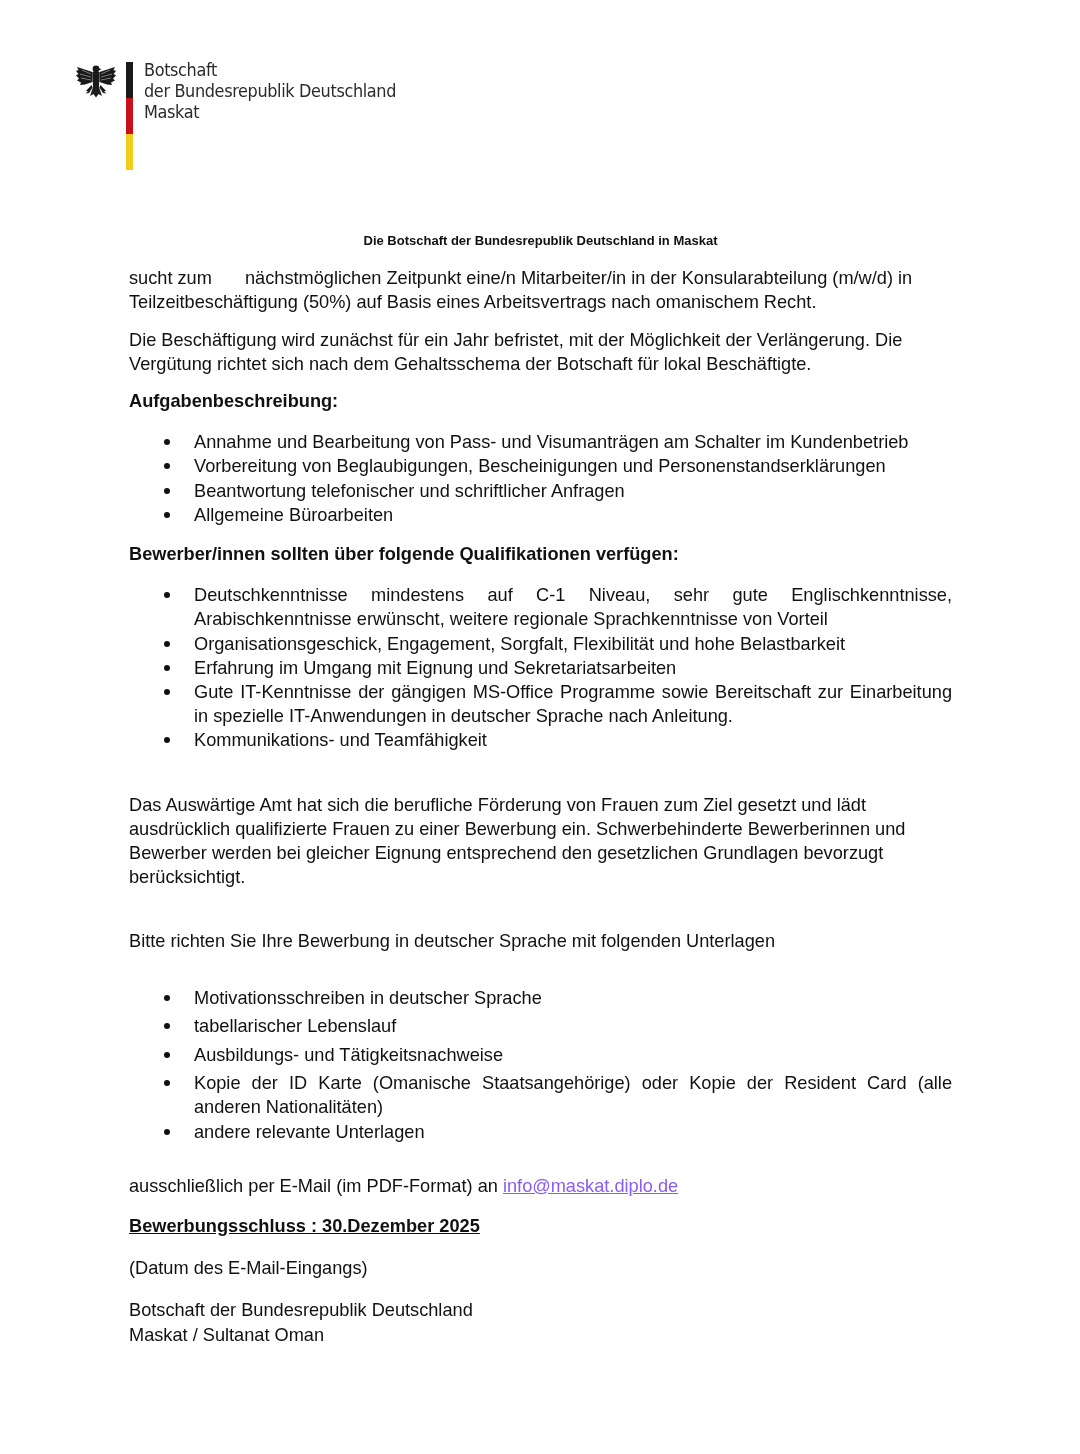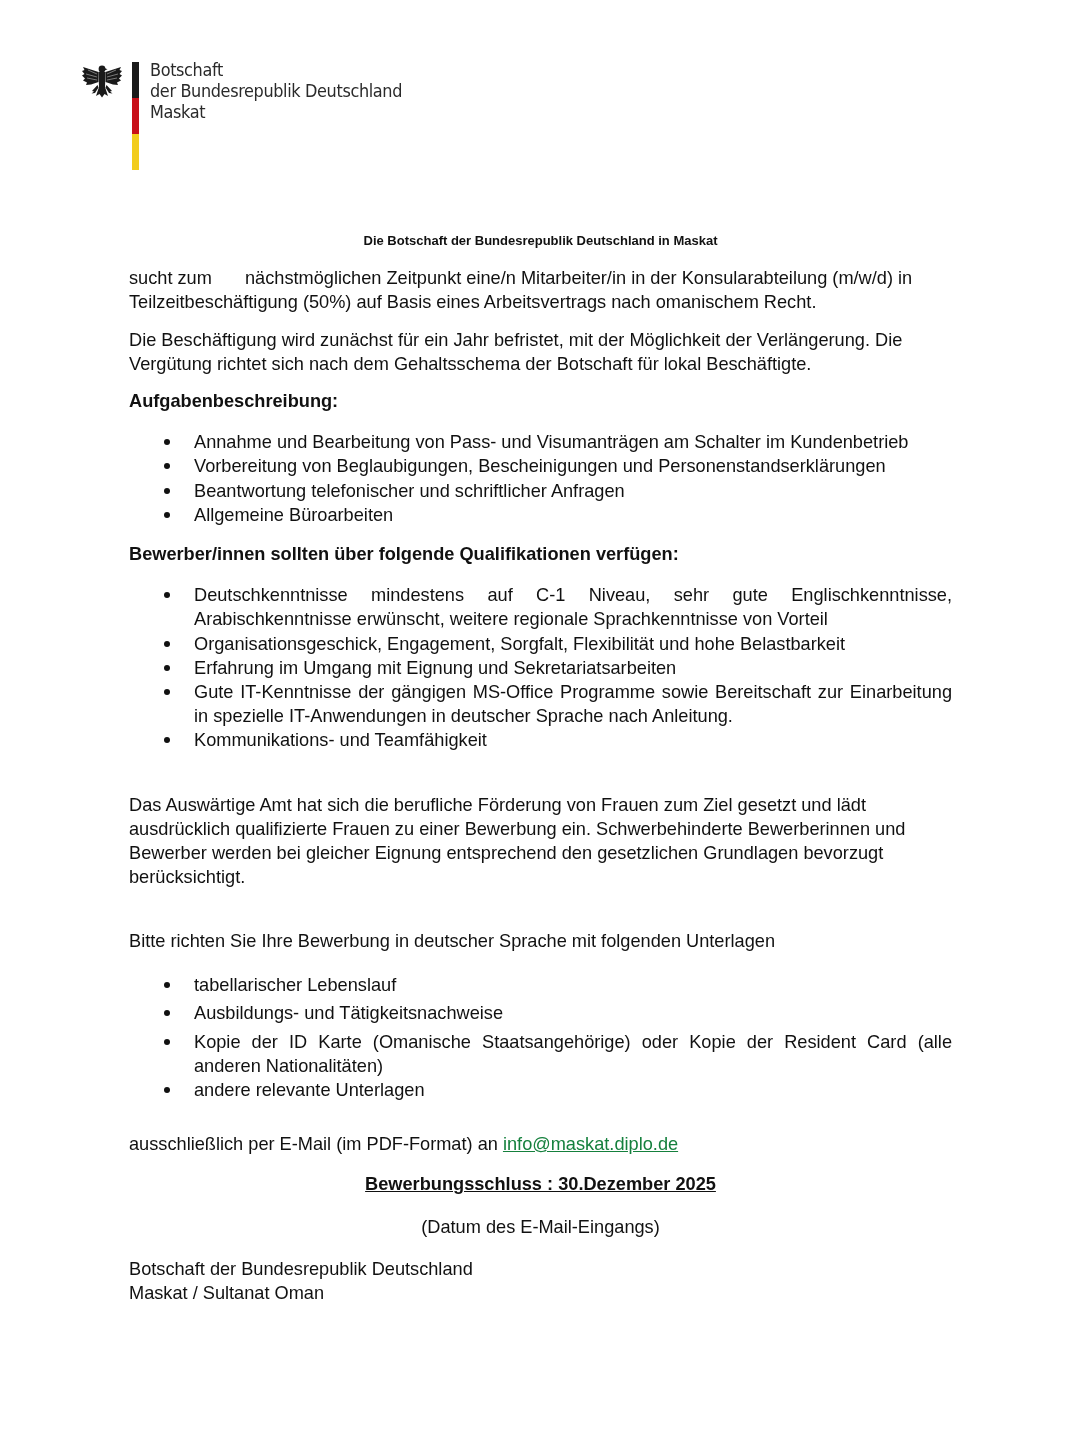--- a/index.html
+++ b/index.html
@@ -17,21 +17,21 @@
     }
     .page {
       position: absolute;
       left: 0; top: 0;
       width: 1080px;
       height: 1454px;
     }
     
     .letterhead {
       position: absolute;
-      left: 80px;
+      left: 74px;
       top: 60px;
       width: 360px;
       height: 112px;
     }
     .eagle {
       position: absolute;
       left: 0;
       top: 0;
       width: 44px;
       height: 44px;
@@ -106,24 +106,24 @@
       left: 35px;
       top: 9px;
       width: 6px;
       height: 6px;
       border-radius: 50%;
       background: #111111;
     }
     ul.bullets.spaced li { margin-bottom: 4.3px; }
     .b { font-weight: normal; margin-left: 28px; }
     .link {
-      color: #15803d;
+      color: #8b5cf6;
       text-decoration: underline;
     }
-    .center { text-align: center; }
+    .center { }
     .deadline {
       font-weight: bold;
       text-decoration: underline;
     }
   </style>
 </head>
 <body>
 
 <div class="page">
 
@@ -185,23 +185,24 @@
     <ul class="bullets" style="margin-bottom:40px;">
       <li><span class="dot"></span><span>Deutschkenntnisse mindestens auf C-1 Niveau, sehr gute Englischkenntnisse, Arabischkenntnisse erwünscht, weitere regionale Sprachkenntnisse von Vorteil</span></li>
       <li><span class="dot"></span><span>Organisationsgeschick, Engagement, Sorgfalt, Flexibilität und hohe Belastbarkeit</span></li>
       <li><span class="dot"></span><span>Erfahrung im Umgang mit Eignung und Sekretariatsarbeiten</span></li>
       <li><span class="dot"></span><span>Gute IT-Kenntnisse der gängigen MS-Office Programme sowie Bereitschaft zur Einarbeitung in spezielle IT-Anwendungen in deutscher Sprache nach Anleitung.</span></li>
       <li><span class="dot"></span><span>Kommunikations- und Teamfähigkeit</span></li>
     </ul>
 
     <p style="margin-bottom:40px;">Das Auswärtige Amt hat sich die berufliche Förderung von Frauen zum Ziel gesetzt und lädt ausdrücklich qualifizierte Frauen zu einer Bewerbung ein. Schwerbehinderte Bewerberinnen und Bewerber werden bei gleicher Eignung entsprechend den gesetzlichen Grundlagen bevorzugt berücksichtigt.</p>
 
-    <p style="margin-bottom:19px;">Bitte richten Sie Ihre Bewerbung in deutscher Sprache mit folgenden Unterlagen</p>
+    <p style="margin-bottom:32px;">Bitte richten Sie Ihre Bewerbung in deutscher Sprache mit folgenden Unterlagen</p>
 
     <ul class="bullets spaced" style="margin-bottom:30px;">
+      <li><span class="dot"></span><span>Motivationsschreiben in deutscher Sprache</span></li>
       <li><span class="dot"></span><span>tabellarischer Lebenslauf</span></li>
       <li><span class="dot"></span><span>Ausbildungs- und Tätigkeitsnachweise</span></li>
       <li style="margin-bottom:0;"><span class="dot"></span><span>Kopie der ID Karte (Omanische Staatsangehörige) oder Kopie der Resident Card (alle anderen Nationalitäten)</span></li>
       <li><span class="dot"></span><span>andere relevante Unterlagen</span></li>
     </ul>
 
     <p style="margin-bottom:16px;"><span>ausschließlich per E-Mail (im PDF-Format) an </span><a class="link">info@maskat.diplo.de</a></p>
 
     <p class="center" style="margin-bottom:18px;"><span class="deadline">Bewerbungsschluss : 30.Dezember 2025</span></p>
 

